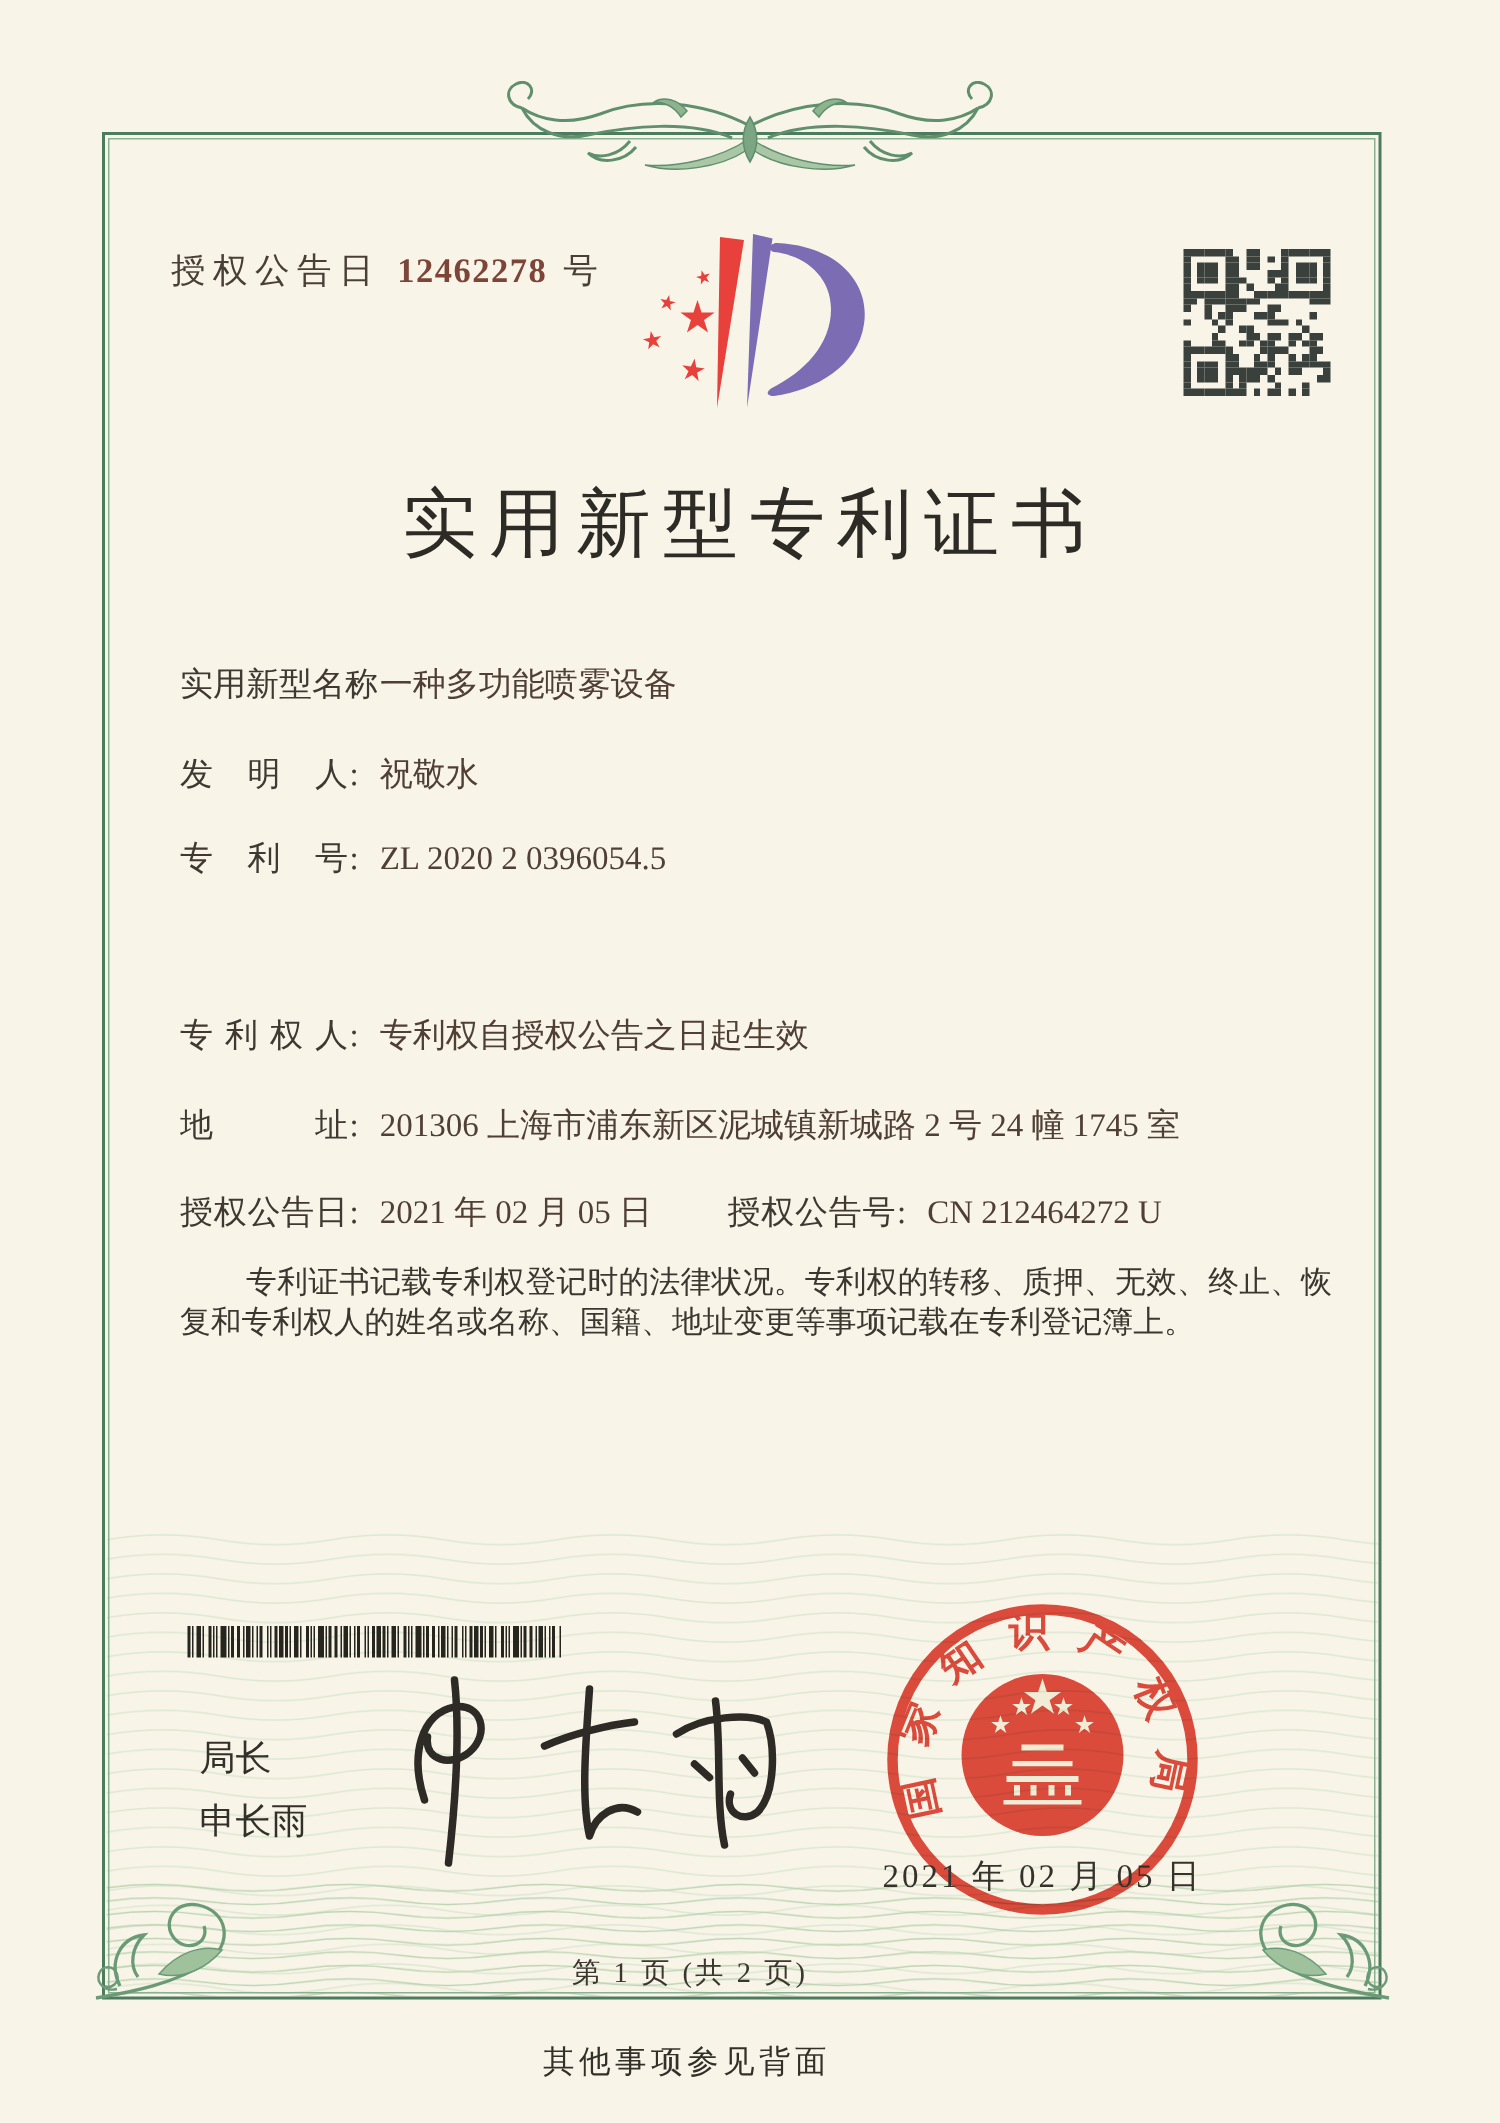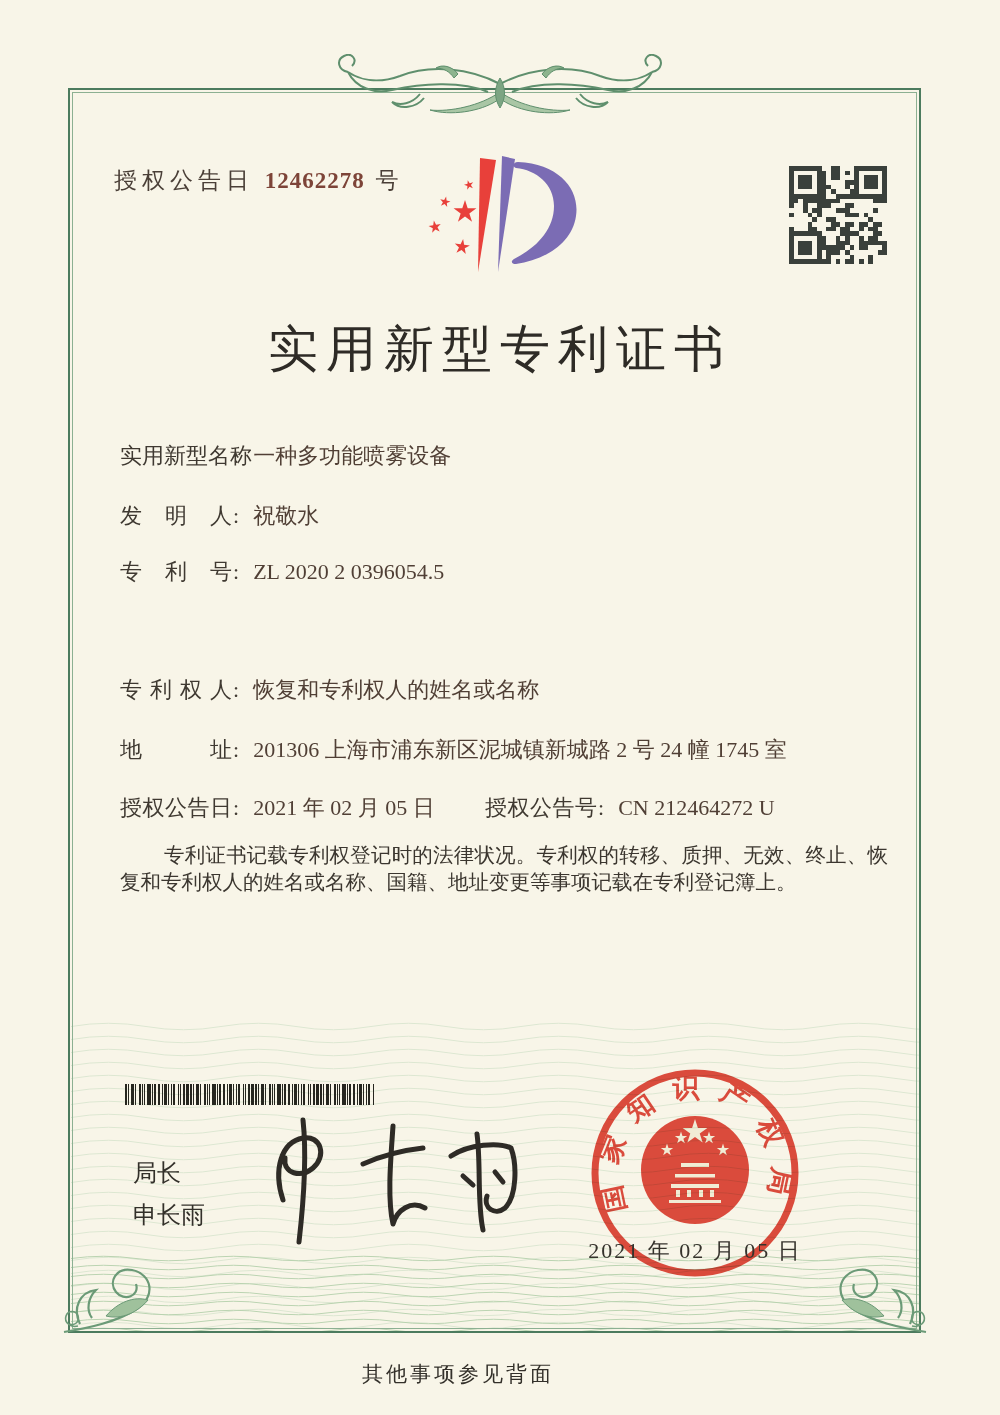--- a/index.html
+++ b/index.html
@@ -575,21 +575,21 @@
   <div class="frow" style="top:441px">
     <span class="flabel">实用新型名称</span><span class="colon">:</span><span class="fvalue">一种多功能喷雾设备</span>
   </div>
   <div class="frow" style="top:501px">
     <span class="flabel">发明人</span><span class="colon">:</span><span class="fvalue">祝敬水</span>
   </div>
   <div class="frow" style="top:557px">
     <span class="flabel">专利号</span><span class="colon">:</span><span class="fvalue">ZL 2020 2 0396054.5</span>
   </div>
   <div class="frow" style="top:675px">
-    <span class="flabel">专利权人</span><span class="colon">:</span><span class="fvalue">恢复和专利权人的姓名或名称</span>
+    <span class="flabel">专利权人</span><span class="colon">:</span><span class="fvalue">专利权自授权公告之日起生效</span>
   </div>
   <div class="frow" style="top:735px">
     <span class="flabel">地址</span><span class="colon">:</span><span class="fvalue">201306 上海市浦东新区泥城镇新城路 2 号 24 幢 1745 室</span>
   </div>
 
   <div class="frow" style="top:793px">
     <span class="flabel">授权公告日</span><span class="colon">:</span><span class="fvalue">2021 年 02 月 05 日</span>
     <span class="grant2">
       <span class="flabel">授权公告号</span><span class="colon">:</span><span class="fvalue">CN 212464272 U</span>
     </span>
@@ -719,15 +719,16 @@
       <rect x="90" y="126" width="4" height="7" fill="#f8f5e8"></rect>
       <rect x="101" y="126" width="4" height="7" fill="#f8f5e8"></rect>
       <rect x="113" y="126" width="4" height="7" fill="#f8f5e8"></rect>
       <rect x="124" y="126" width="4" height="7" fill="#f8f5e8"></rect>
       <rect x="83" y="136" width="52" height="3" fill="#f8f5e8"></rect>
     </g>
   </svg>
 
   <div class="seal-date">2021 年 02 月 05 日</div>
 
+  <div class="page-info">第 1 页 (共 2 页)</div>
   <div class="back-note">其他事项参见背面</div>
 
 </div>
 
 </body></html>

